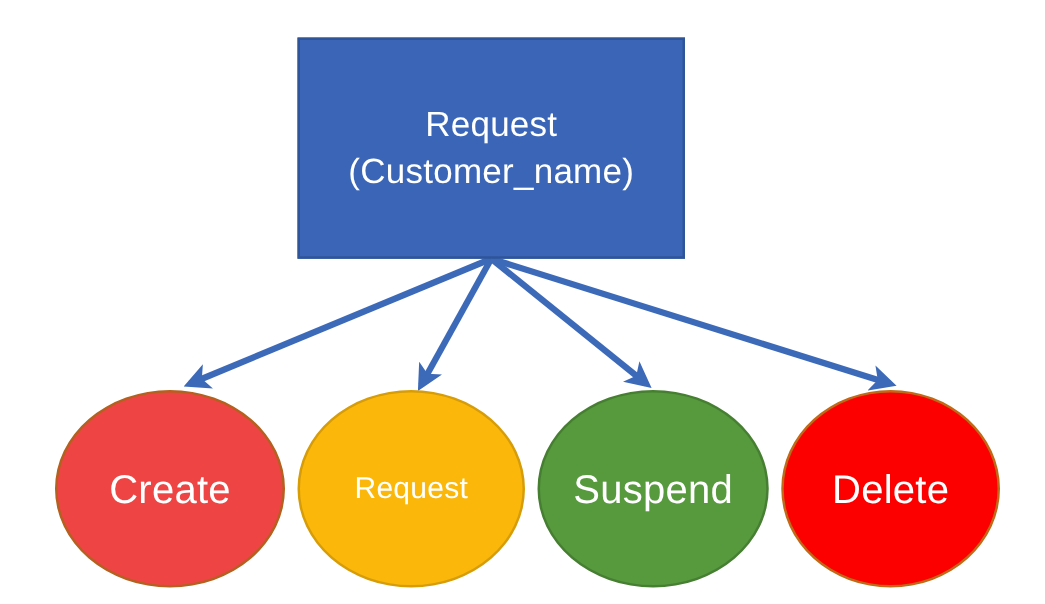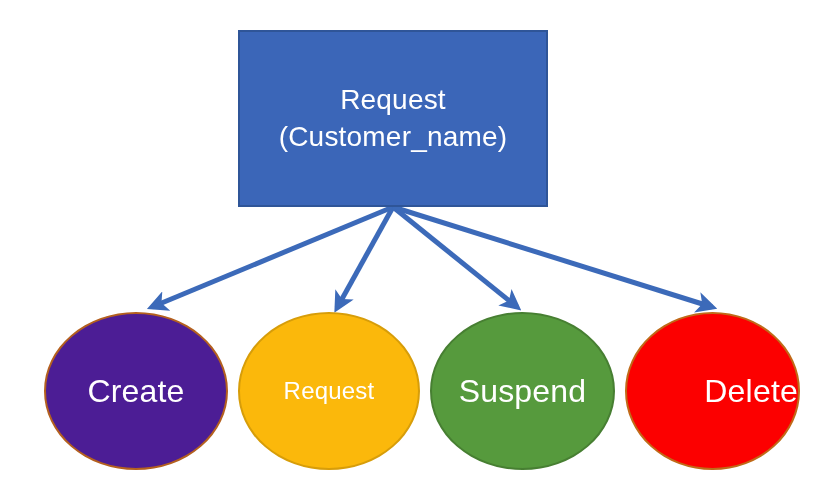--- a/index.html
+++ b/index.html
@@ -61,21 +61,21 @@
   }
   .ellipse-label {
     color: #ffffff;
     text-align: center;
     white-space: nowrap;
     letter-spacing: 0.2px;
   }
   #ellipse-create {
     left: 44px;
     width: 184px;
-    background: #4c1d95;
+    background: #ef4444;
     border: 2px solid #B4601F;
   }
   #ellipse-create .ellipse-label { font-size: 32px; }
   #ellipse-activate {
     left: 238px;
     width: 182px;
     background: #FBB80B;
     border: 2px solid #D79D09;
   }
   #ellipse-activate .ellipse-label { font-size: 24px; }
@@ -84,21 +84,20 @@
     width: 185px;
     background: #569A3D;
     border: 2px solid #477F32;
   }
   #ellipse-suspend .ellipse-label { font-size: 32px; }
   #ellipse-delete {
     left: 625px;
     width: 175px;
     background: #FC0000;
     border: 2px solid #C06A18;
-    justify-content: flex-end;
   }
   #ellipse-delete .ellipse-label { font-size: 32px; }
 </style>
 </head>
 <body>
 
 <div id="canvas">
 
   <svg id="arrow-layer" viewBox="0 0 836 483" xmlns="http://www.w3.org/2000/svg">
     <defs>

